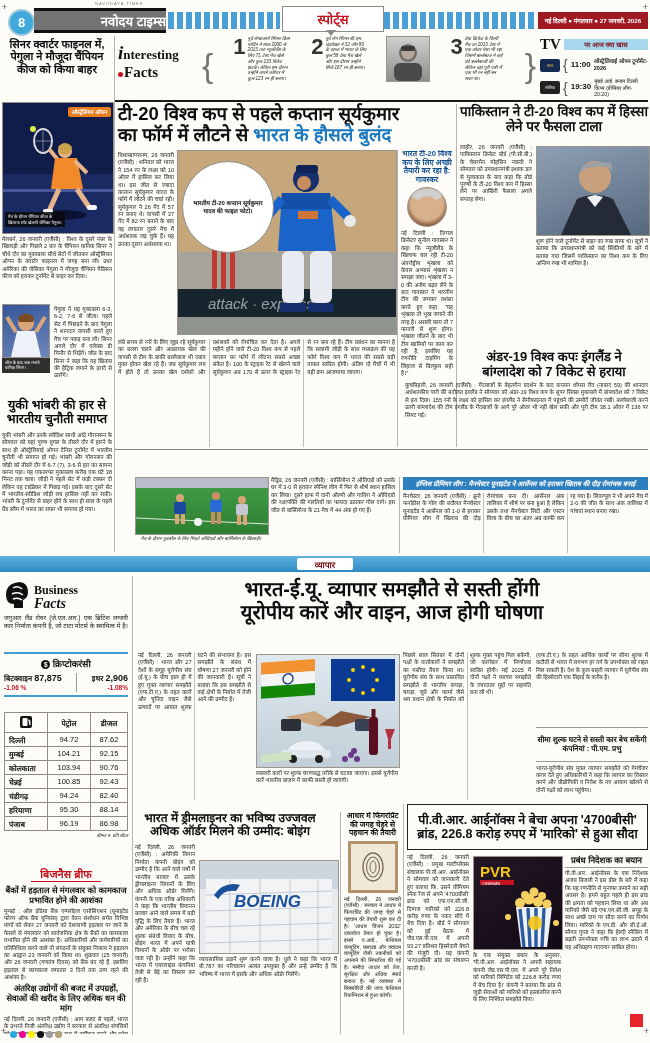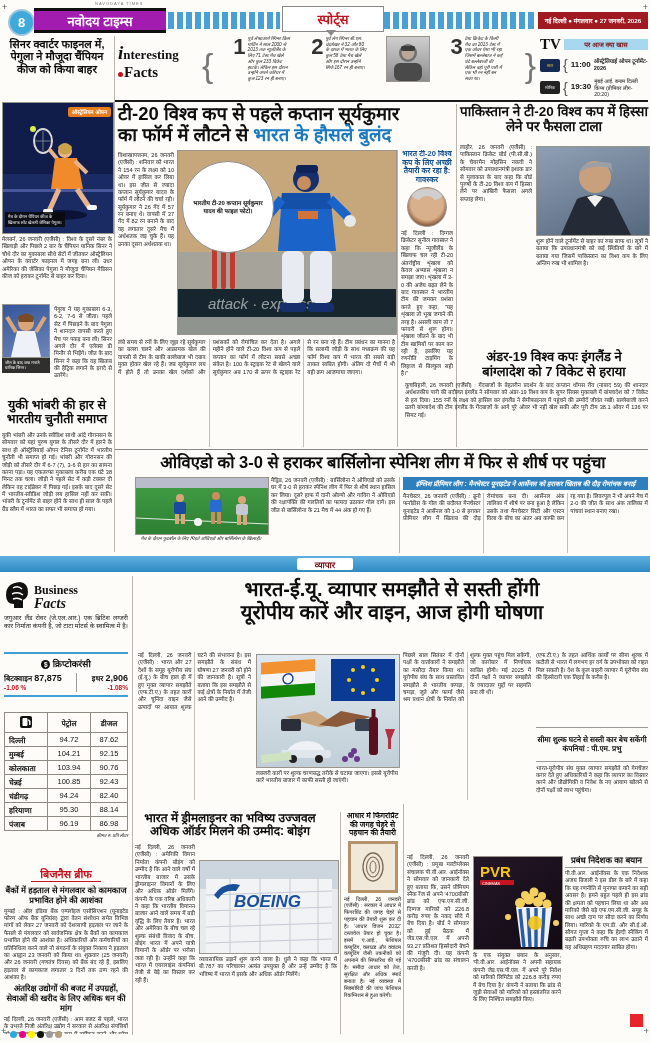--- a/index.html
+++ b/index.html
@@ -33,21 +33,21 @@
 <div id="page">
 
   <div class="abs" style="left:2px;top:2px;font-size:9px;color:#555;">+</div>
   <div class="abs" style="right:2px;top:2px;font-size:9px;color:#555;">+</div>
   <div class="abs" style="left:95px;top:1px;font-size:4px;letter-spacing:1px;color:#777;">NAVODAYA TIMES</div>
 
   <div class="abs" style="left:8px;top:9px;width:23px;height:23px;border-radius:50%;background:#3fa9dc;border:2px solid #9ec7dd;color:#fff;font-weight:bold;font-size:13px;display:flex;align-items:center;justify-content:center;">
     <span>8</span>
   </div>
   <div class="abs" style="left:34px;top:8px;width:132px;height:25px;background:#101010;padding-top:3px;box-sizing:border-box;">
-    <div style="background:#a21caf;height:19px;display:flex;align-items:center;justify-content:center;">
+    <div style="background:#737373;height:19px;display:flex;align-items:center;justify-content:flex-end;">
       <span style="color:#fff;font-weight:bold;font-size:13px;">नवोदय टाइम्स</span>
     </div>
   </div>
   <div class="abs" style="left:168px;top:12px;width:112px;height:17px;background:repeating-linear-gradient(90deg,#4aa0d6 0 6px,#fdfcf8 6px 9px);"></div>
   <div class="abs" style="left:384px;top:12px;width:152px;height:17px;background:repeating-linear-gradient(90deg,#4aa0d6 0 6px,#fdfcf8 6px 9px);"></div>
   <div class="abs" style="left:282px;top:6px;width:100px;height:24px;background:#fff;border:1px solid #8a8a8a;display:flex;align-items:center;justify-content:center;">
     <span style="color:#c21420;font-weight:bold;font-size:13px;">स्पोर्ट्स</span>
   </div>
   <div class="abs" style="left:326px;top:30px;width:0;height:0;border-left:5px solid transparent;border-right:5px solid transparent;border-top:6px solid #8a8a8a;"></div>
   <div class="abs" style="left:538px;top:12px;width:110px;height:17px;background:#a01a22;display:flex;align-items:center;justify-content:center;">
@@ -210,21 +210,20 @@
   </div>
   <div class="abs body" style="left:536px;top:238px;width:112px;height:106px;">शुरू होने वाले टूर्नामेंट से बाहर का रुख साफ था। सूत्रों ने बताया कि उपप्रधानमंत्री को कई स्थितियों के बारे में बताया गया जिसमें पाकिस्तान का विश्व कप के लिए अन्तिम रुख भी शामिल है।</div>
 
   <div class="abs headline ctr" style="left:460px;top:350px;width:188px;font-size:13px;">
     <span>अंडर-19 विश्व कपः इंगलैंड ने</span><br>
     <span>बांग्लादेश को 7 विकेट से हराया</span>
   </div>
   <div class="abs body" style="left:405px;top:382px;width:243px;height:64px;">कूचबिहारी, 26 जनवरी (एजैंसी) : गेंदबाजों के बेहतरीन प्रदर्शन के बाद कप्तान थॉमस रीव (नाबाद 59) की शानदार अर्धशतकीय पारी की बदौलत इंगलैंड ने सोमवार को अंडर-19 विश्व कप के सुपर सिक्स मुकाबले में बांग्लादेश को 7 विकेट से हरा दिया। 155 रनों के लक्ष्य को हासिल कर इंगलैंड ने सैमीफाइनल में पहुंचने की उम्मीदें जीवंत रखीं। बल्लेबाजी करने उतरी बांग्लादेश की टीम इंगलैंड के गेंदबाजों के आगे पूरे ओवर भी नहीं खेल सकी और पूरी टीम 38.1 ओवर में 136 पर सिमट गई।</div>
 
   <div class="rule-h" style="left:115px;top:449px;width:533px;height:1px;background:#888;"></div>
-  <div class="abs headline" style="left:118px;top:453px;width:530px;font-size:16.5px;text-align:center;">ओविएडो को 3-0 से हराकर बार्सिलोना स्पेनिश लीग में फिर से शीर्ष पर पहुंचा</div>
   <div class="photo" style="left:135px;top:477px;width:132px;height:56px;background:linear-gradient(180deg,#b9bccb 0 10px,#3f9a43 10px,#2e7f33);">
     <svg width="132" height="56" viewBox="0 0 132 56">
       <line x1="0" y1="40" x2="132" y2="46" stroke="#dfeadf" stroke-width="1"></line>
       <circle cx="62" cy="44" r="4" fill="#f4f4f4"></circle>
       <g>
           <circle cx="44" cy="20" r="4" fill="#d8a678"></circle>
           <rect x="38" y="24" width="12" height="12" rx="2" fill="#1a4a9e"></rect>
           <rect x="39" y="36" width="4" height="10" fill="#d8a678"></rect>
           <rect x="45" y="36" width="4" height="10" fill="#d8a678"></rect>
         </g>
@@ -430,20 +429,26 @@
             <ellipse cx="15" cy="19" rx="10" ry="14" fill="none" stroke="#7a6a55" stroke-width="1.3"></ellipse>
             <ellipse cx="15" cy="19" rx="6.5" ry="10" fill="none" stroke="#7a6a55" stroke-width="1.1"></ellipse>
             <ellipse cx="15" cy="19" rx="3" ry="6" fill="none" stroke="#7a6a55" stroke-width="1"></ellipse>
           </svg>
       </div>
     </div>
     <div class="body" style="height:130px;font-size:5.2px;">नई दिल्ली, 26 जनवरी (एजैंसी) : सरकार ने आधार में फिंगरप्रिंट की जगह चेहरे से पहचान की तैयारी शुरू कर दी है। 'आधार विजन 2032' दस्तावेज तैयार हो चुका है। इसमें ए.आई., फेशियल कंप्यूटिंग, क्लाउड और क्वांटम कंप्यूटिंग जैसी तकनीकों को अपनाने की सिफारिश की गई है। मसौदा आधार को तेज, सुरक्षित और अधिक स्मार्ट बनाता है। नई व्यवस्था में सिक्योरिटी की जांच फेशियल रिकग्निशन से हुआ करेगी।</div>
   </div>
 
   <div class="rule-v" style="left:403px;top:804px;height:230px;"></div>
+  <div class="abs" style="left:407px;top:804px;width:239px;height:44px;border:1.5px solid #222;display:flex;align-items:center;justify-content:center;text-align:center;">
+    <span class="headline" style="font-size:12.5px;">
+      <span>पी.वी.आर. आईनॉक्स ने बेचा अपना '4700बीसी'</span><br>
+      <span>ब्रांड, 226.8 करोड़ रुपए में 'मारिको' से हुआ सौदा</span>
+    </span>
+  </div>
   <div class="abs body" style="left:407px;top:854px;width:62px;height:180px;">नई दिल्ली, 26 जनवरी (एजैंसी) : प्रमुख मल्टीप्लेक्स संचालक पी.वी.आर. आईनॉक्स ने सोमवार को जानकारी देते हुए बताया कि, उसने प्रीमियम स्नैक रेंज से अपने '4700बीसी' ब्रांड को एफ.एम.सी.जी. दिग्गज मारिको को 226.8 करोड़ रुपए के नकद सौदे में बेच दिया है। बोर्ड ने सोमवार को हुई बैठक में जेड.एस.पी.एल. में अपनी 93.27 प्रतिशत हिस्सेदारी बेचने की मंजूरी दी। यह कंपनी '4700बीसी' ब्रांड का संचालन करती है।</div>
   <div class="photo" style="left:473px;top:856px;width:88px;height:92px;background:linear-gradient(140deg,#241726,#120a14);">
     <svg width="88" height="92" viewBox="0 0 88 92">
       <text x="6" y="20" font-size="15" font-weight="bold" fill="#f5c518" font-family="sans-serif">PVR</text>
       <rect x="6" y="23" width="34" height="5" fill="#c41420"></rect>
         <text x="8" y="27.5" font-size="4" fill="#fff" font-family="sans-serif">CINEMAS</text>
       <g>
         <path d="M42 50 L78 50 L73 90 L47 90 Z" fill="#eef2f8"></path>
         <path d="M46 52 L50 90 M54 51 L56 90 M62 51 L62 90 M70 51 L68 90" stroke="#2a5aa0" stroke-width="3.4"></path>
         <g fill="#f5d060">

